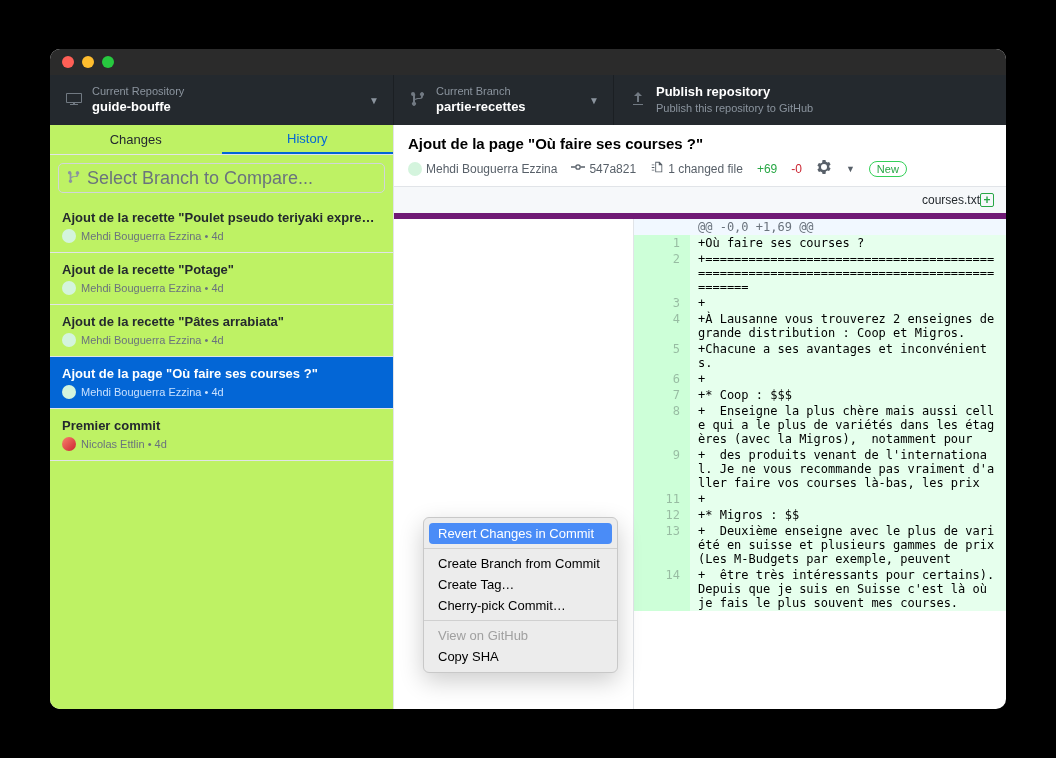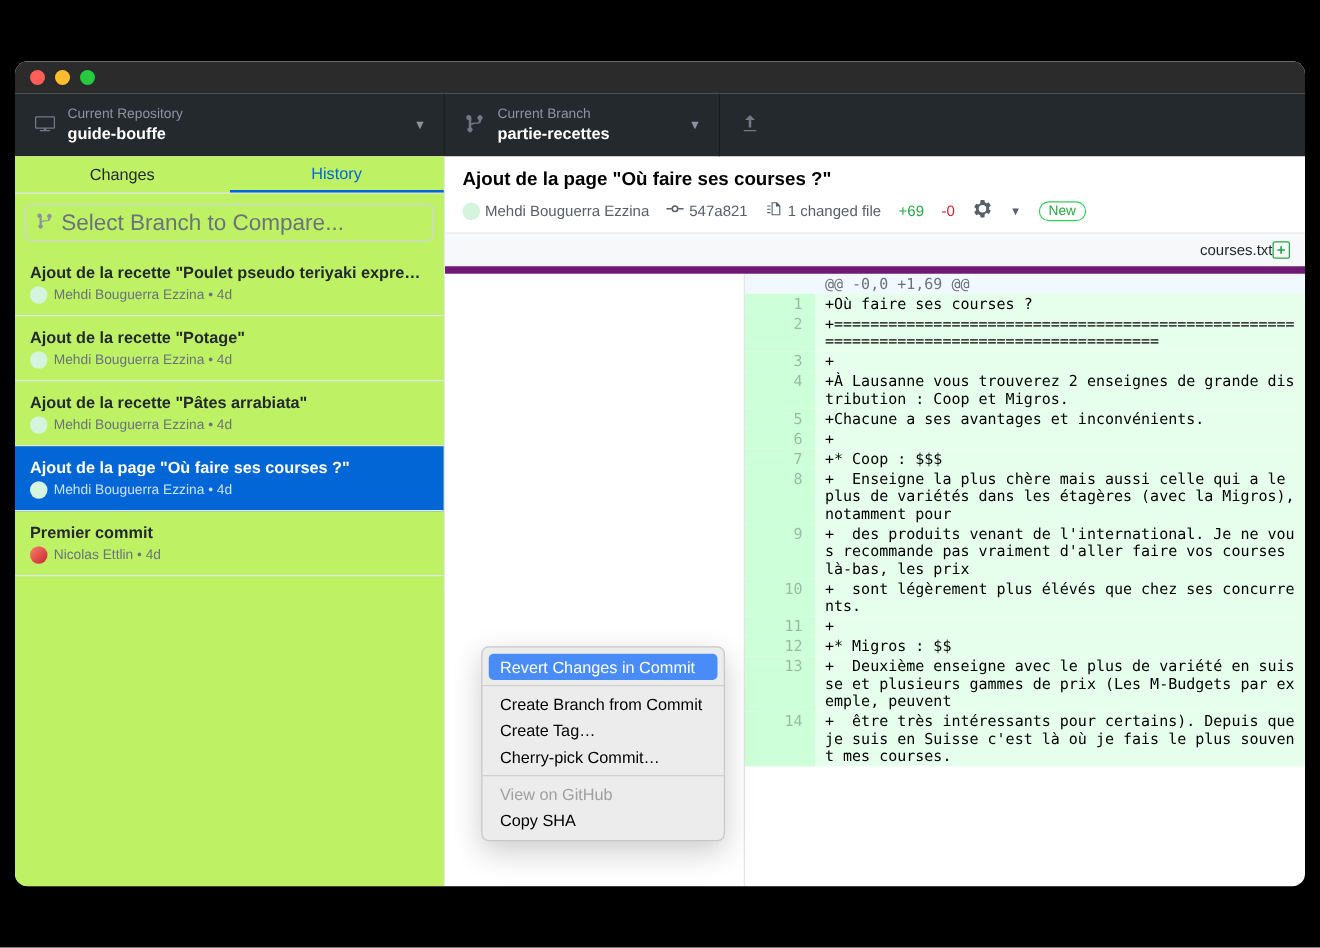--- a/index.html
+++ b/index.html
@@ -7,21 +7,21 @@
       background: #000;
       font-family: -apple-system, BlinkMacSystemFont, "Segoe UI", Helvetica, Arial, sans-serif;
       font-size: 13px;
       width: 1056px;
       height: 758px;
       display: flex;
       align-items: center;
       justify-content: center;
     }
     .window {
-      width: 1032px;
+      width: 956px;
       height: 660px;
       background: #fff;
       border-radius: 10px;
       overflow: hidden;
       box-shadow: 0 20px 60px rgba(0,0,0,0.5);
       display: flex;
       flex-direction: column;
     }
     .titlebar {
       height: 26px;
@@ -290,20 +290,24 @@
         <span class="toolbar-label-lg">partie-recettes</span>
       </div>
       <span class="toolbar-caret">▼</span>
     </div>
     <div class="toolbar-section publish">
       <span class="toolbar-icon">
         <svg width="16" height="16" viewBox="0 0 16 16" fill="#8b949e">
             <path d="M8 1l4 4H9v6H7V5H4l4-4zM3 13h10v1H3z"></path>
           </svg>
       </span>
+      <div class="toolbar-labels">
+        <span class="toolbar-label-lg">Publish repository</span>
+        <span class="toolbar-label-sm">Publish this repository to GitHub</span>
+      </div>
     </div>
   </div>
 
   <div class="app-container">
   <div class="main">
     <div class="sidebar">
       <div class="tabs">
         <div class="tab">Changes</div>
         <div class="tab active">History</div>
       </div>
@@ -427,24 +431,20 @@
               </div>
               <div class="diff-row add">
                 <div class="ln">8</div>
                 <div class="line">+  Enseigne la plus chère mais aussi celle qui a le plus de variétés dans les étagères (avec la Migros),  notamment pour</div>
               </div>
               <div class="diff-row add">
                 <div class="ln">9</div>
                 <div class="line">+  des produits venant de l'international. Je ne vous recommande pas vraiment d'aller faire vos courses là-bas, les prix</div>
               </div>
               <div class="diff-row add">
-                <div class="ln">10</div>
-                <div class="line">+  sont légèrement plus élévés que chez ses concurrents.</div>
-              </div>
-              <div class="diff-row add">
                 <div class="ln">11</div>
                 <div class="line">+</div>
               </div>
               <div class="diff-row add">
                 <div class="ln">12</div>
                 <div class="line">+* Migros : $$</div>
               </div>
               <div class="diff-row add">
                 <div class="ln">13</div>
                 <div class="line">+  Deuxième enseigne avec le plus de variété en suisse et plusieurs gammes de prix (Les M-Budgets par exemple, peuvent</div>

